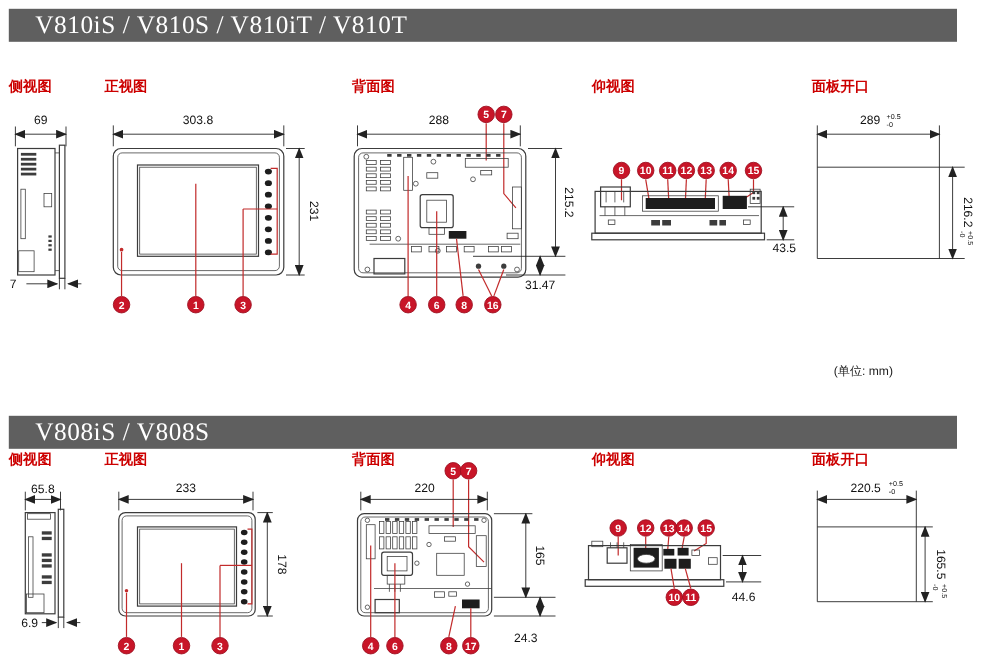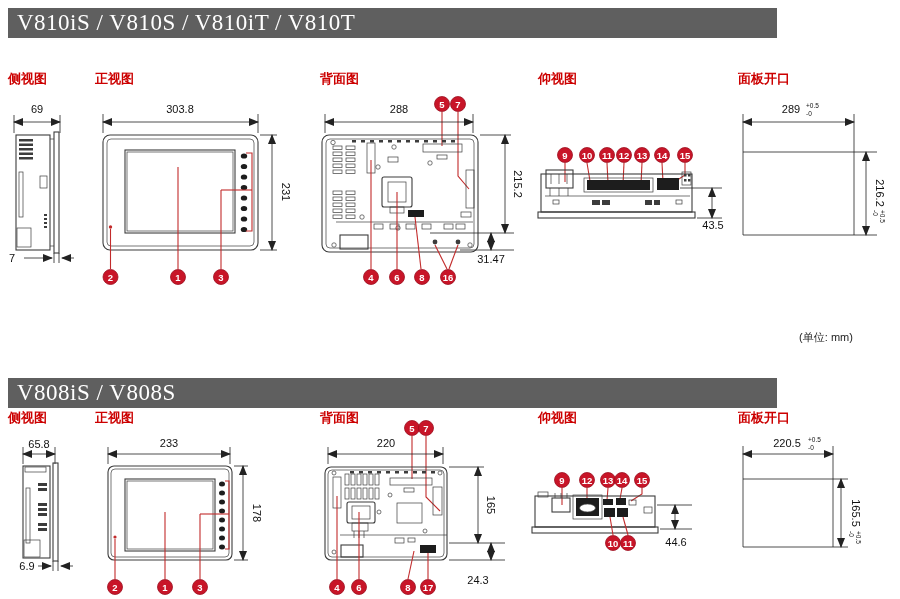--- a/index.html
+++ b/index.html
@@ -1,23 +1,23 @@
 <!DOCTYPE html>
 <html><head>
 <meta charset="utf-8">
 <style>
   html,body{margin:0;padding:0;background:#fff;}
   #page{position:relative;width:900px;height:599px;background:#fff;overflow:hidden;
         font-family:"Liberation Sans",sans-serif;}
-  .bar{position:absolute;left:8px;width:769px;height:30px;background:#5f5f5f;
+  .bar{position:absolute;left:8px;width:862px;height:30px;background:#5f5f5f;
        color:#fff;font-family:"Liberation Serif",serif;font-size:23px;
-       line-height:30px;padding-left:9px;box-sizing:border-box;letter-spacing:.5px;}
+       line-height:30px;padding-left:24px;box-sizing:border-box;letter-spacing:.5px;}
   #bar1{top:8px;}
   #bar2{top:350px;margin-top:28px;}
-  #unitnote{position:absolute;top:330px;left:758px;width:136px;text-align:center;
+  #unitnote{position:absolute;top:330px;left:758px;width:136px;text-align:left;
             font-size:11px;color:#222;}
   .drw{position:absolute;left:0;}
   
   .ln{fill:none;stroke:#3c3c3c;stroke-width:1.1;}
   .ln2{fill:none;stroke:#3c3c3c;stroke-width:0.7;}
   .sl{fill:#3c3c3c;stroke:none;}
   .dk{fill:#1d1d1d;stroke:none;}
   .dline{stroke:#222;stroke-width:0.8;fill:none;}
   .red{stroke:#c22b2b;stroke-width:1.1;fill:none;}
   .rdot{fill:#c22b2b;stroke:none;}

